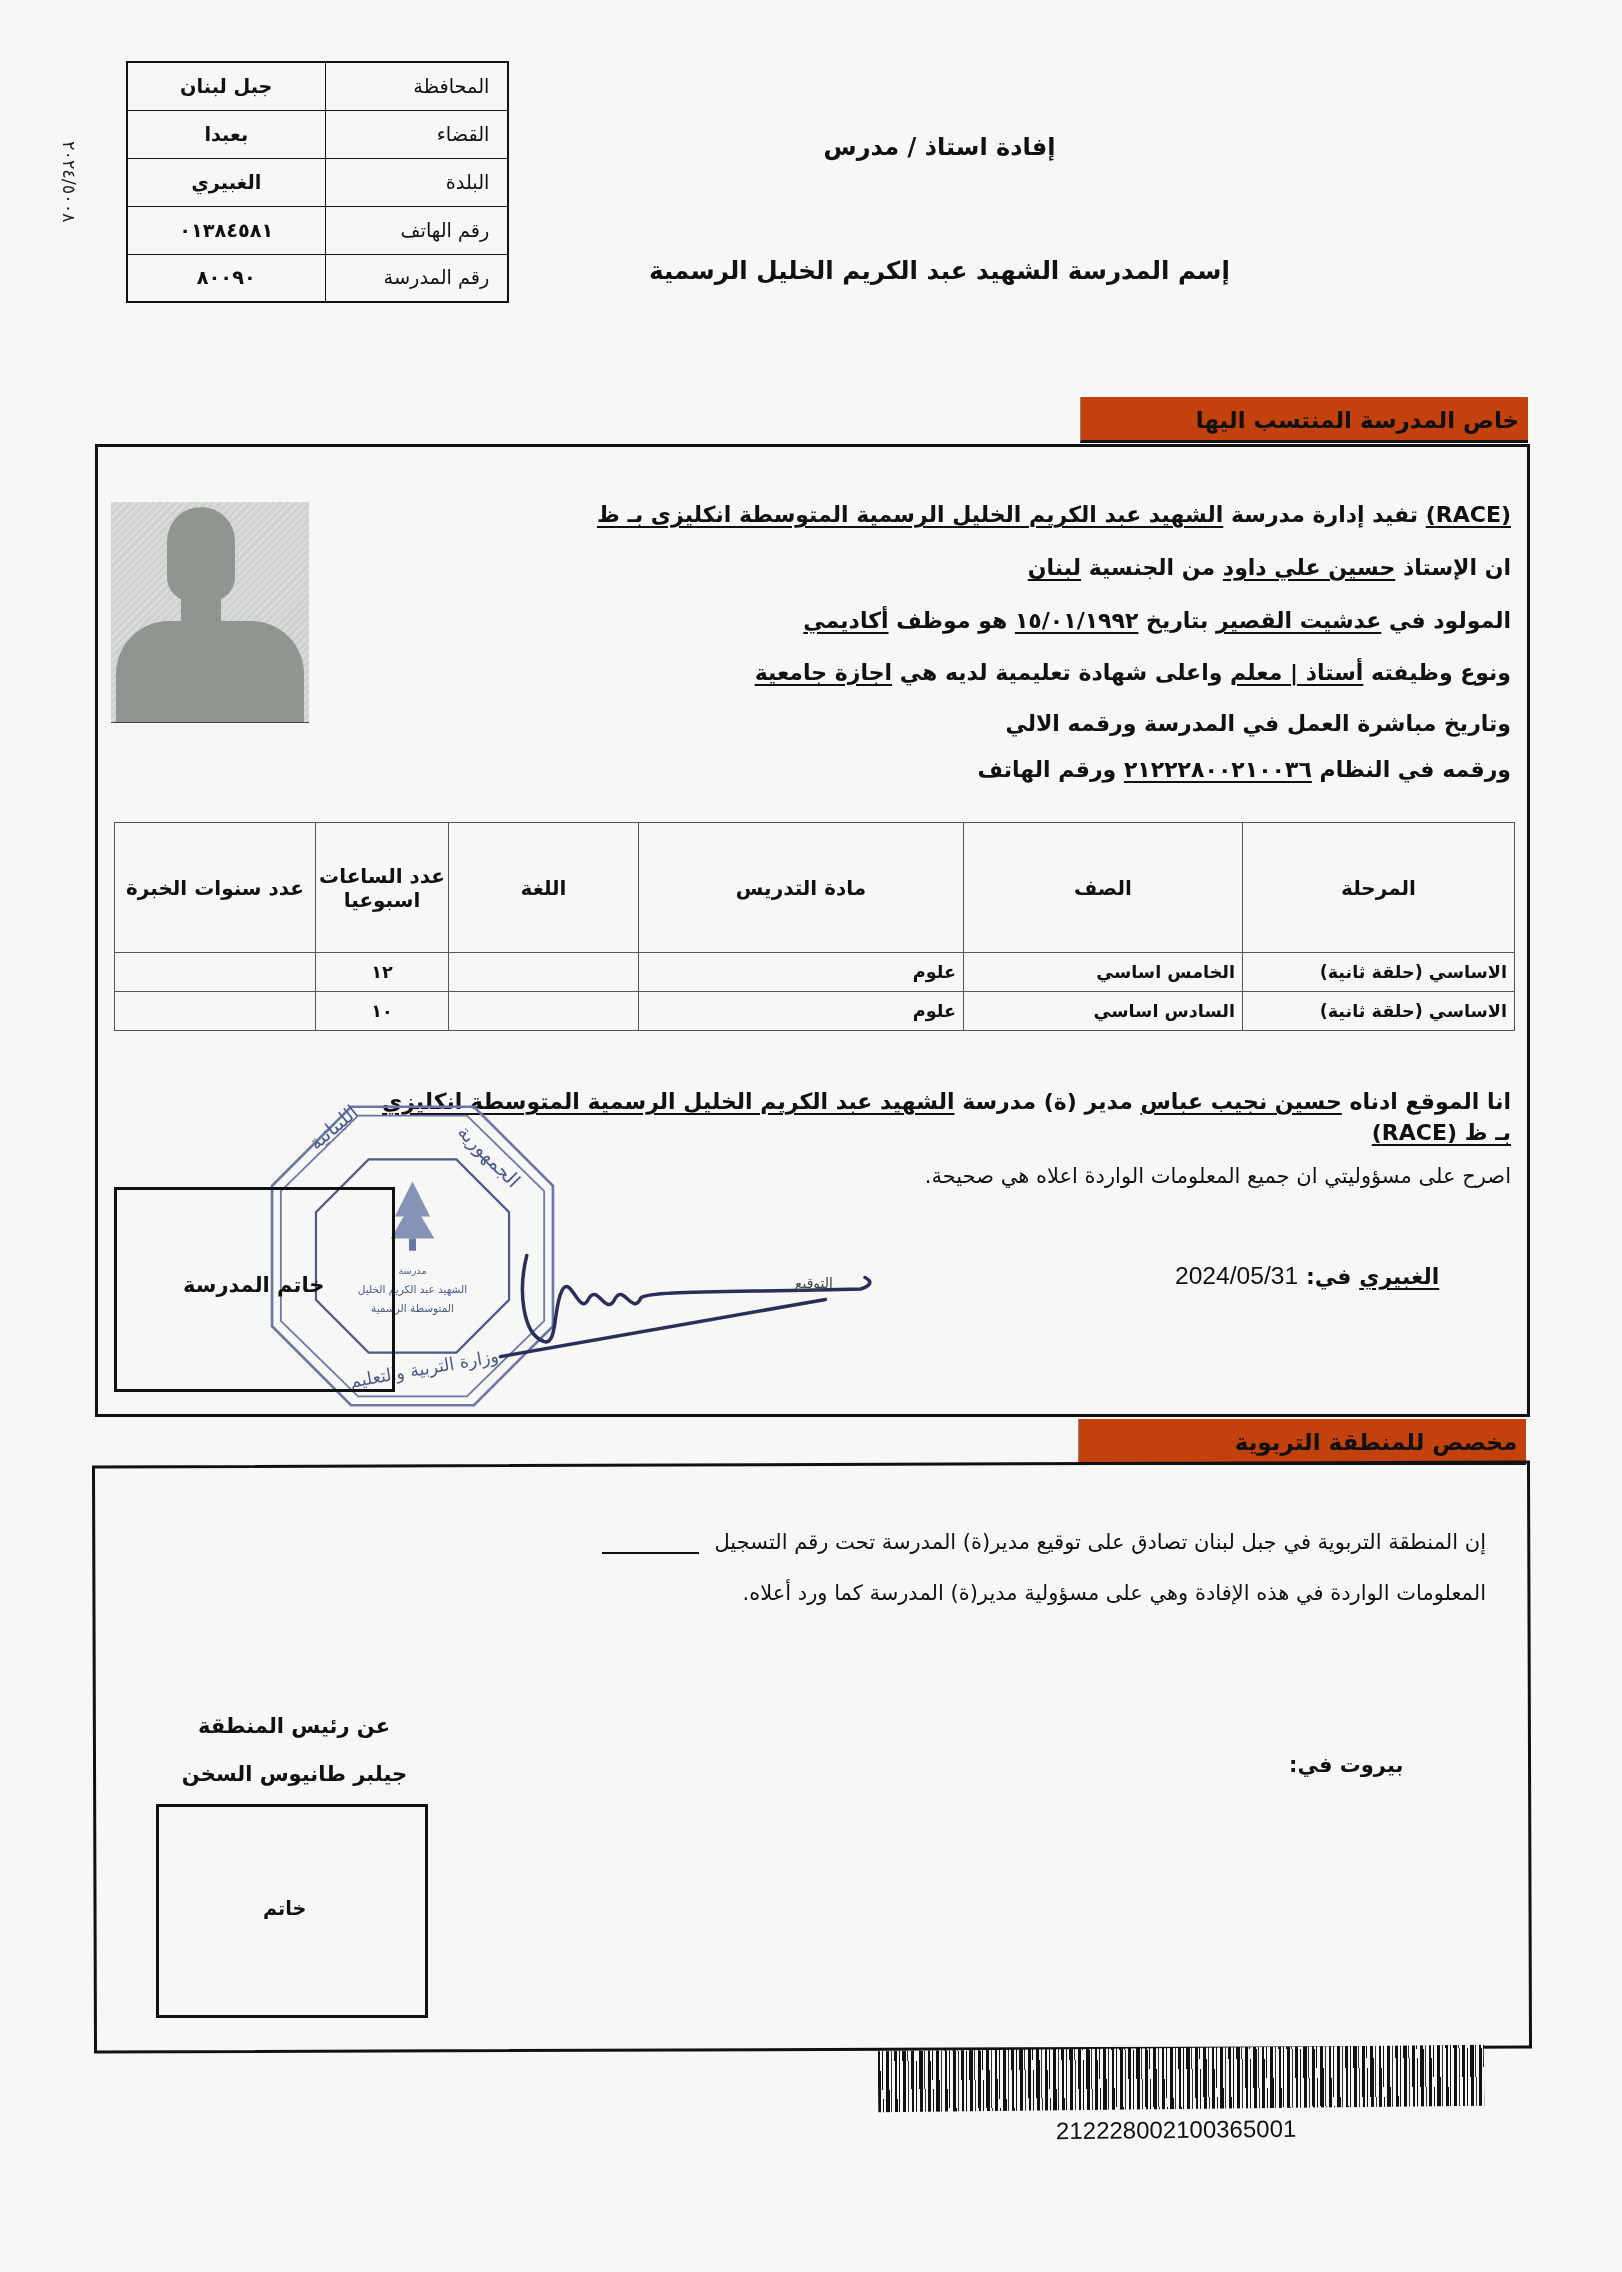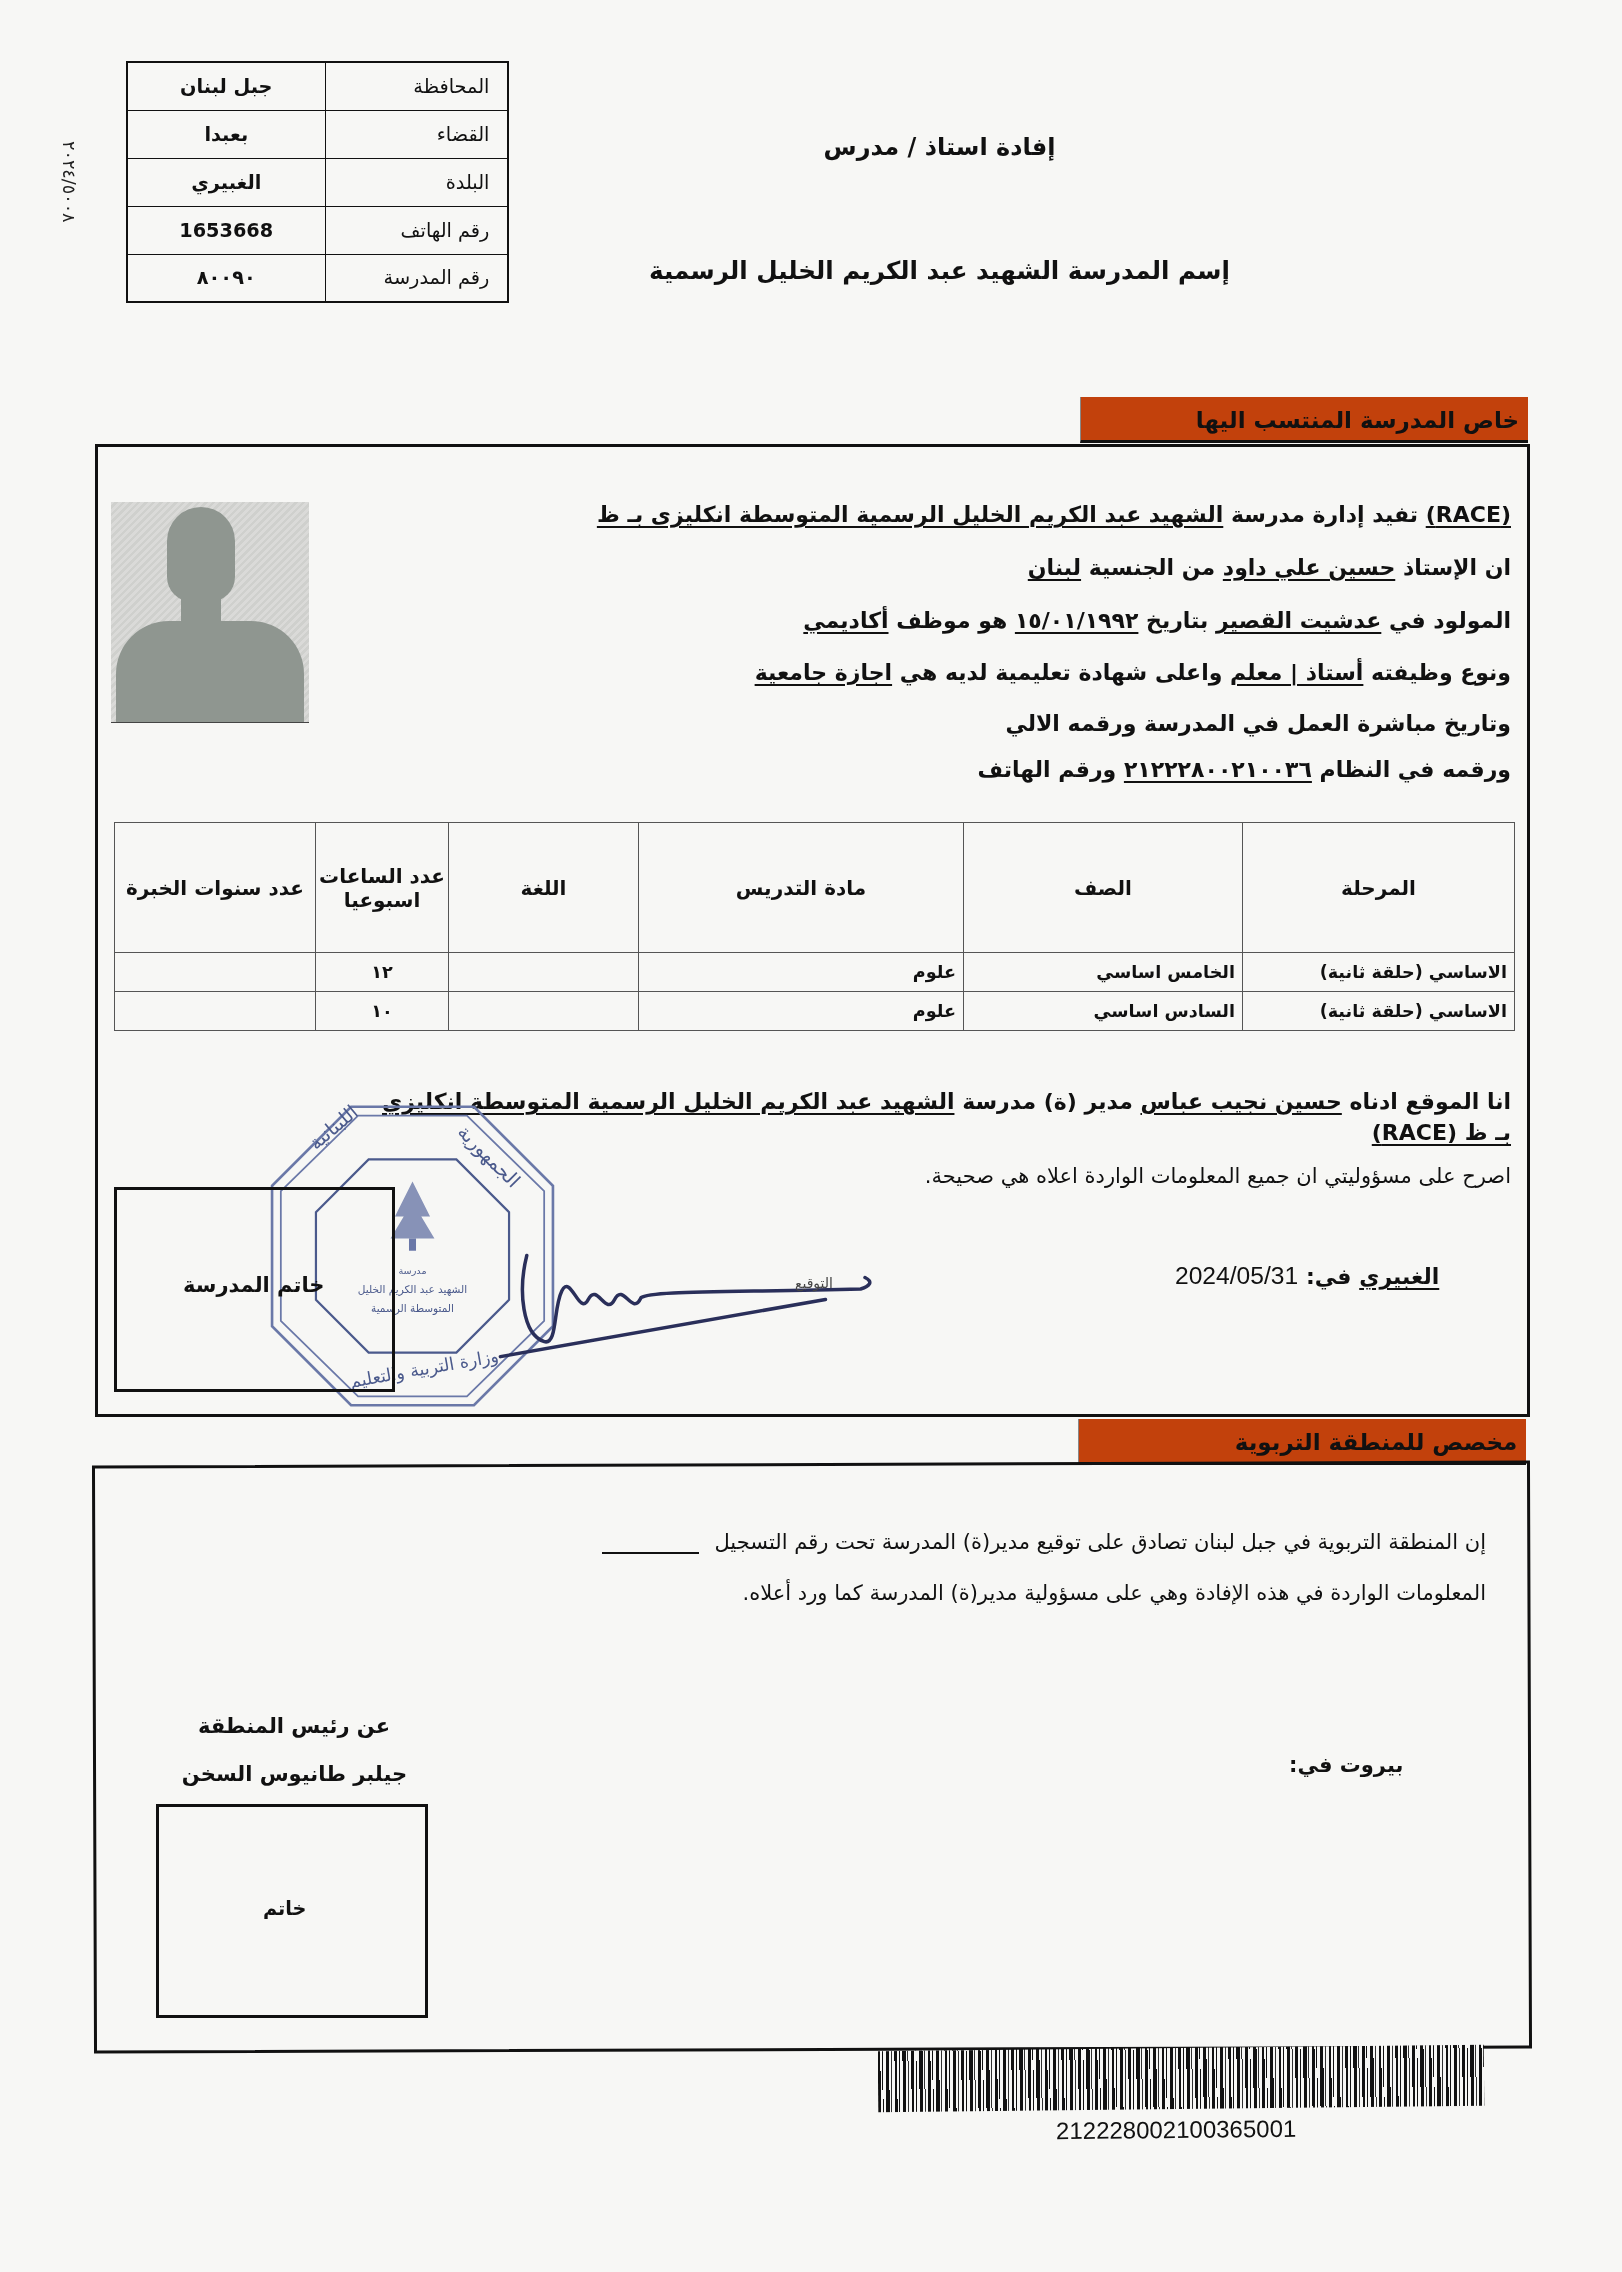--- a/index.html
+++ b/index.html
@@ -64,21 +64,21 @@
     <tr>
       <td class="lbl">القضاء</td>
       <td class="val">بعبدا</td>
     </tr>
     <tr>
       <td class="lbl">البلدة</td>
       <td class="val">الغبيري</td>
     </tr>
     <tr>
       <td class="lbl">رقم الهاتف</td>
-      <td class="val">1653668</td>
+      <td class="val">٠١٣٨٤٥٨١</td>
     </tr>
     <tr>
       <td class="lbl">رقم المدرسة</td>
       <td class="val">٨٠٠٩٠</td>
     </tr>
   </tbody>
     </table>
 
   <div class="heading" style="top:133px;">إفادة استاذ / مدرس</div>
   <div class="heading" style="top:256px; font-size:24.6px;">إسم المدرسة الشهيد عبد الكريم الخليل الرسمية</div>

